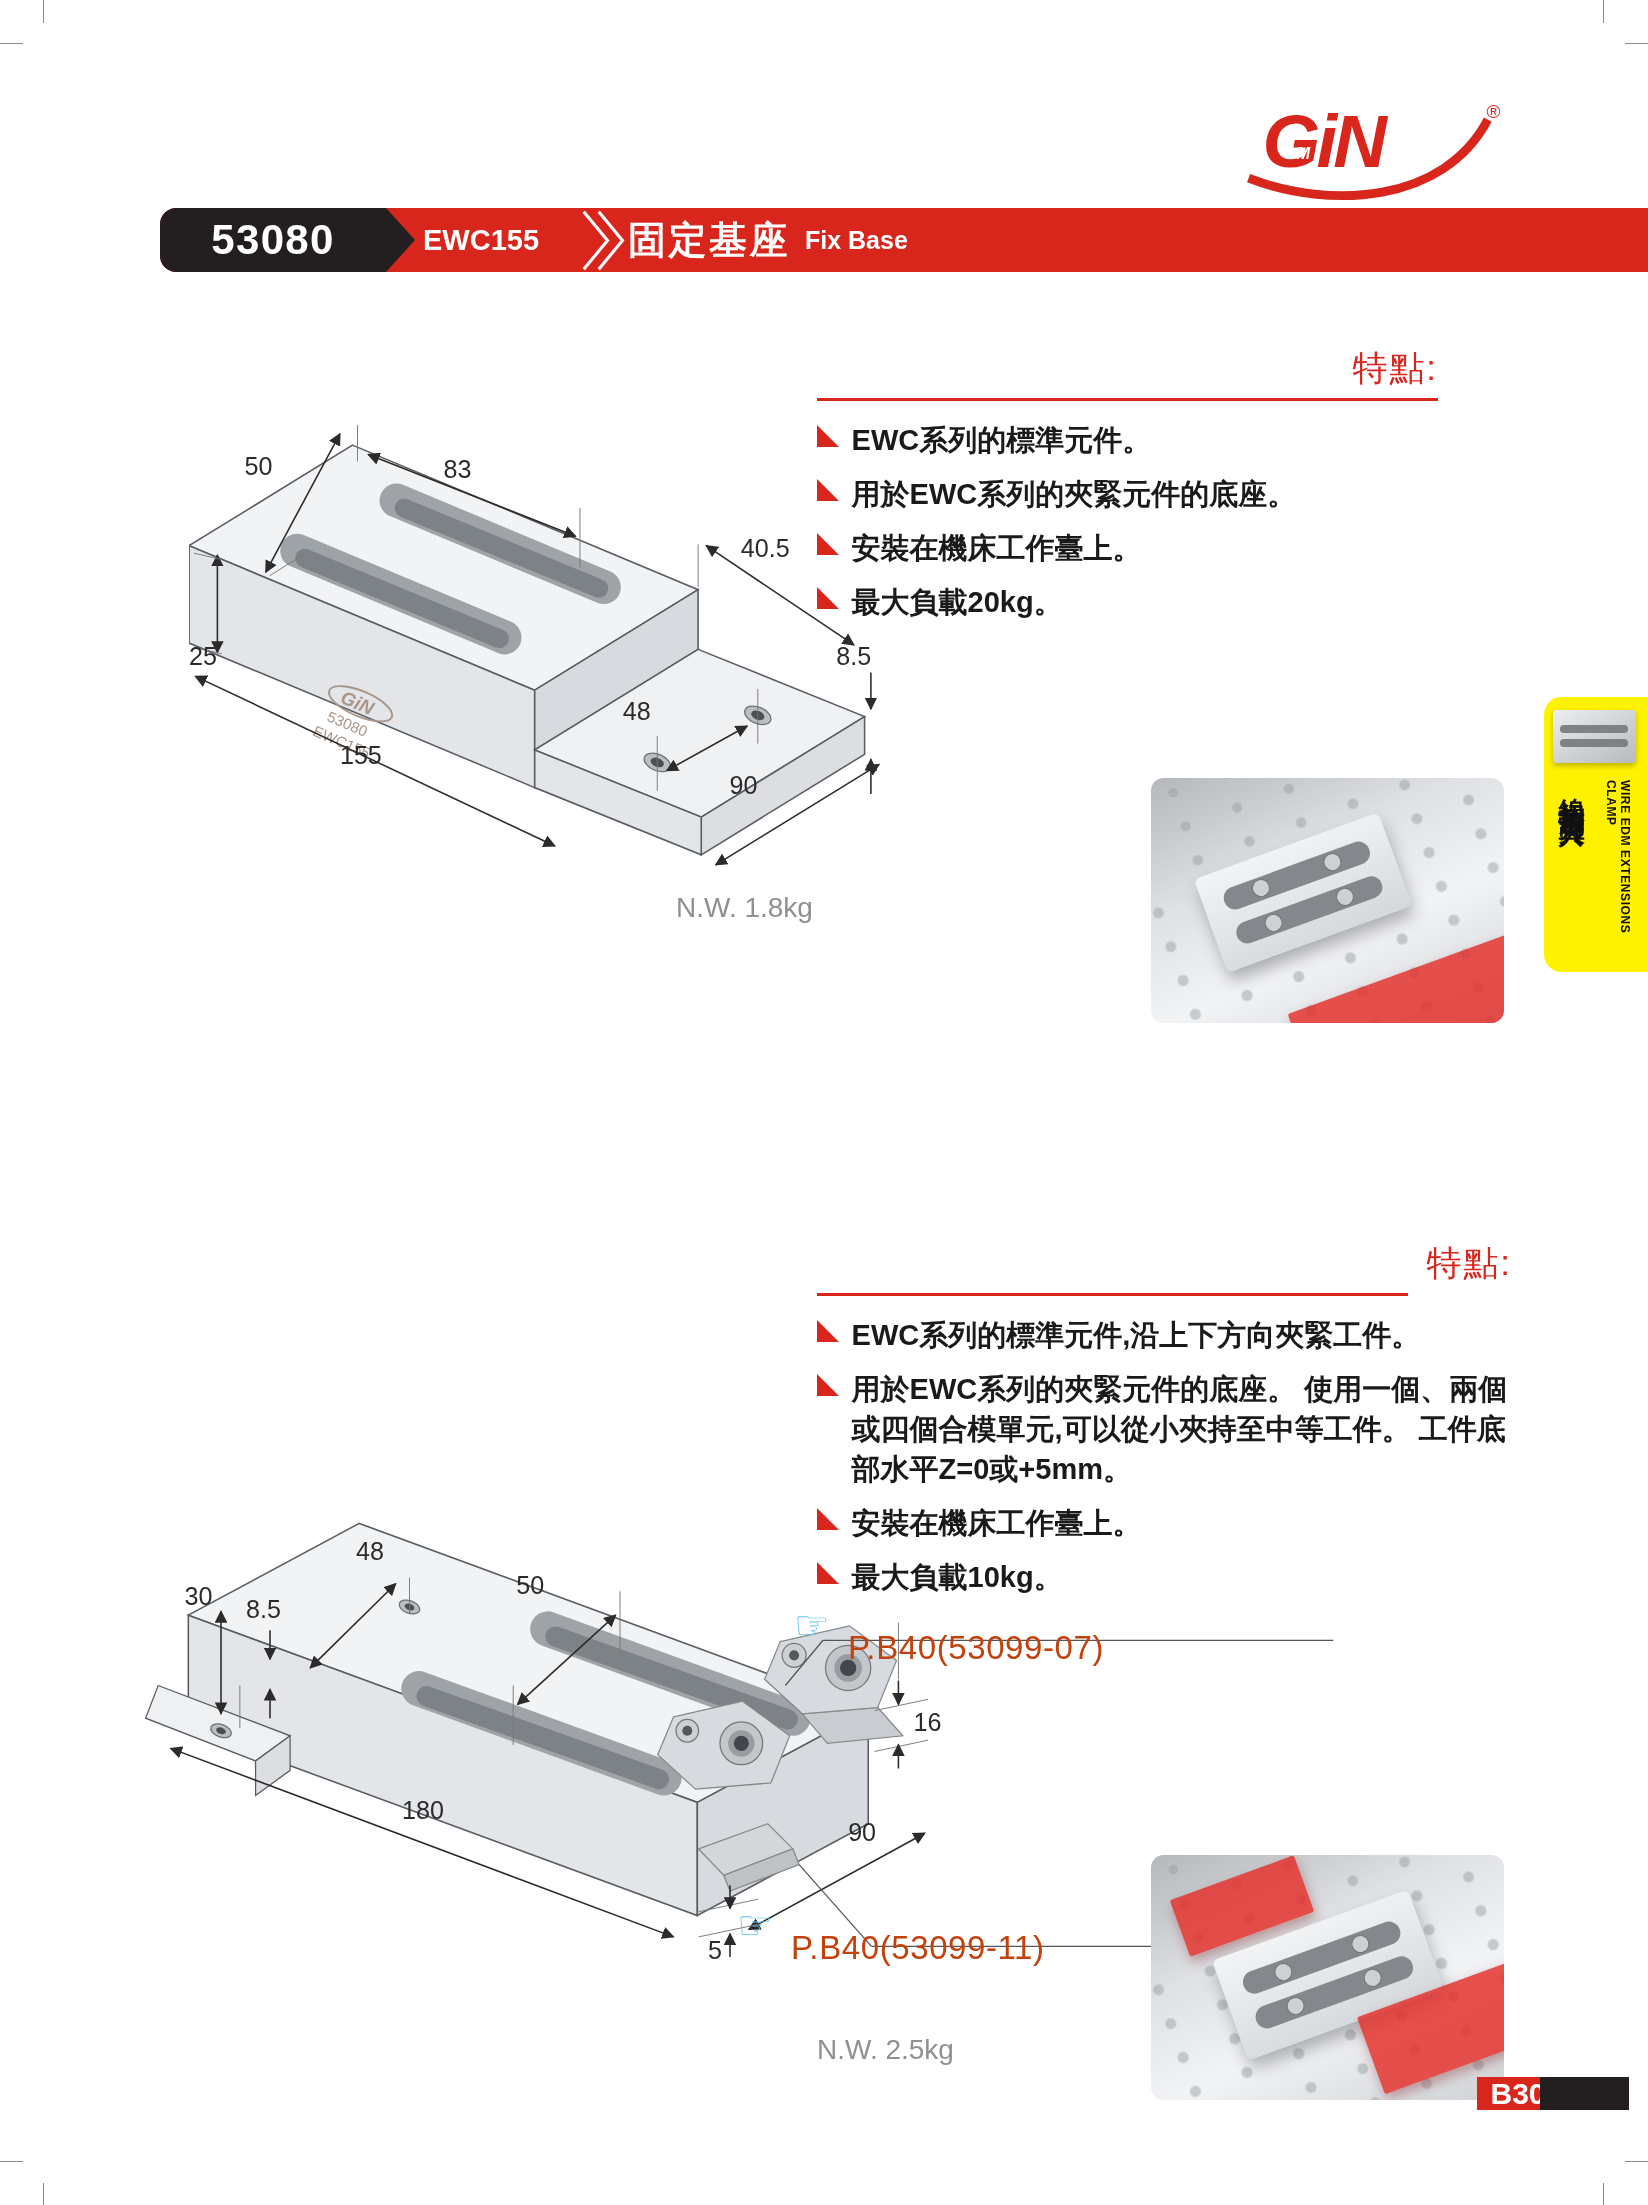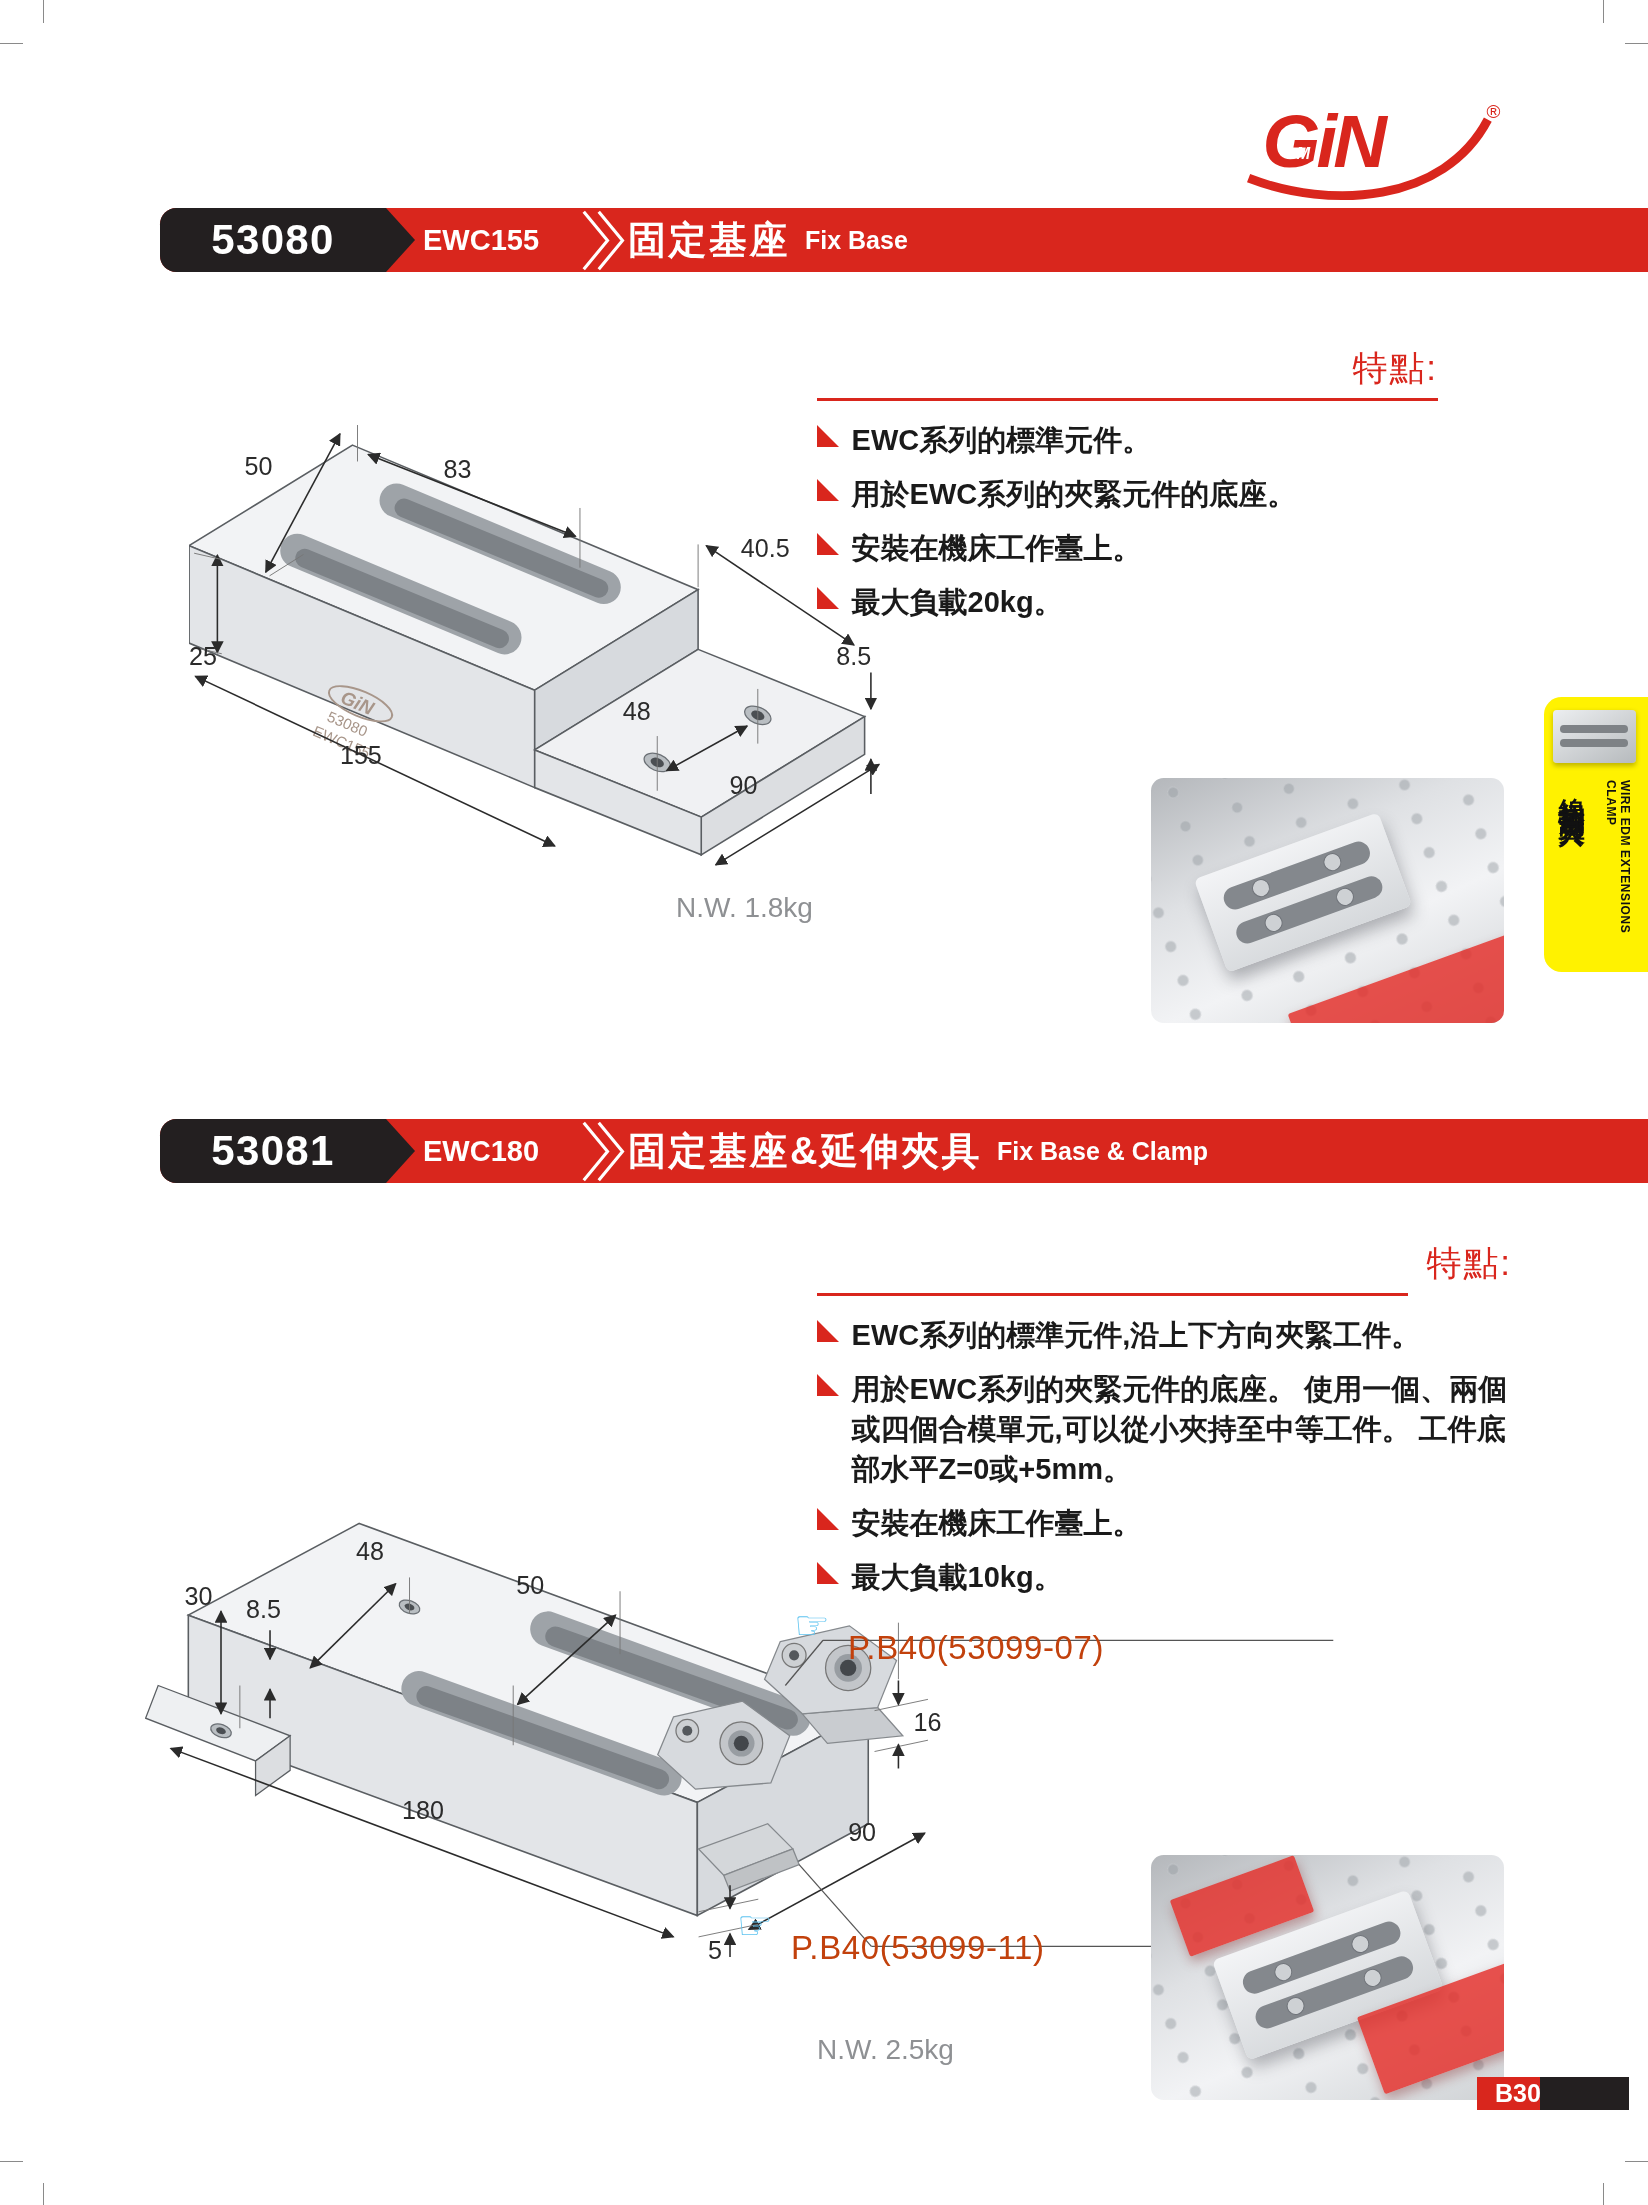--- a/index.html
+++ b/index.html
@@ -70,21 +70,21 @@
                display:flex; flex-direction:column; justify-content:center; gap:6.3px; padding:0 7.5px;
                box-sizing:border-box; }
   .tab-thumb .bar { height:7.5px; border-radius:3.8px; background:#7e8286; }
   .tab-zh { position:absolute; left:11.3px; top:80px; writing-mode:vertical-rl; text-orientation:upright;
             font-size:26.4px; font-weight:bold; color:#111; letter-spacing:3.8px; }
   .tab-en { position:absolute; left:60px; top:83px; writing-mode:vertical-rl;
             font-size:12px; font-weight:bold; color:#111; letter-spacing:0.6px; }
 
   
   .pageno-red { position:absolute; left:1477px; top:2077px; width:82px; height:33px; background:#D9261D;
-                color:#fff; font-size:25px; font-weight:bold; text-align:center; line-height:33px; }
+                color:#fff; font-size:30px; font-weight:bold; text-align:center; line-height:33px; }
   .pageno-black { position:absolute; left:1540px; top:2077px; width:89px; height:33px; background:#231F20; }
 
   svg .dim { font-family:"Liberation Sans",sans-serif; font-size:40px; fill:#2b2b2b; }
   svg .engrave { font-family:"Liberation Sans",sans-serif; fill:#a8968a; }
   .drawing { position:absolute; pointer-events:none; }
 </style>
 </head>
 <body>
 
 <div class="page">
@@ -234,35 +234,20 @@
 
   <div class="side-tab">
     <div class="tab-thumb">
       <div class="bar"></div>
       <div class="bar"></div>
     </div>
     <div class="tab-zh">線切割萬力夾具</div>
     <div class="tab-en">WIRE EDM EXTENSIONS CLAMP</div>
   </div>
 
-  <div class="banner" style="top:1119px;">
-    <div class="banner-black"></div>
-    <div class="banner-code">53081</div>
-    <div class="banner-model">EWC180</div>
-    <div class="banner-chev">
-      <svg width="50" height="63" viewBox="0 0 80 100">
-        <path d="M6,4 L44,50 L6,96" stroke="#fff" stroke-width="5" fill="none"></path>
-        <path d="M30,4 L68,50 L30,96" stroke="#fff" stroke-width="5" fill="none"></path>
-      </svg>
-    </div>
-    <div class="banner-titles">
-      <span class="banner-title-zh">固定基座&amp;延伸夾具</span>
-      <span class="banner-title-en">Fix Base &amp; Clamp</span>
-    </div>
-  </div>
 
   <div class="features" style="top:1240px;width:695px;">
     <div class="features-heading">特點:</div>
     <div class="features-rule" style="width:591px;"></div>
     <ul>
       <li>
           <span class="tri"></span>
           <span>EWC系列的標準元件,沿上下方向夾緊工件。</span>
         </li>
       <li>

